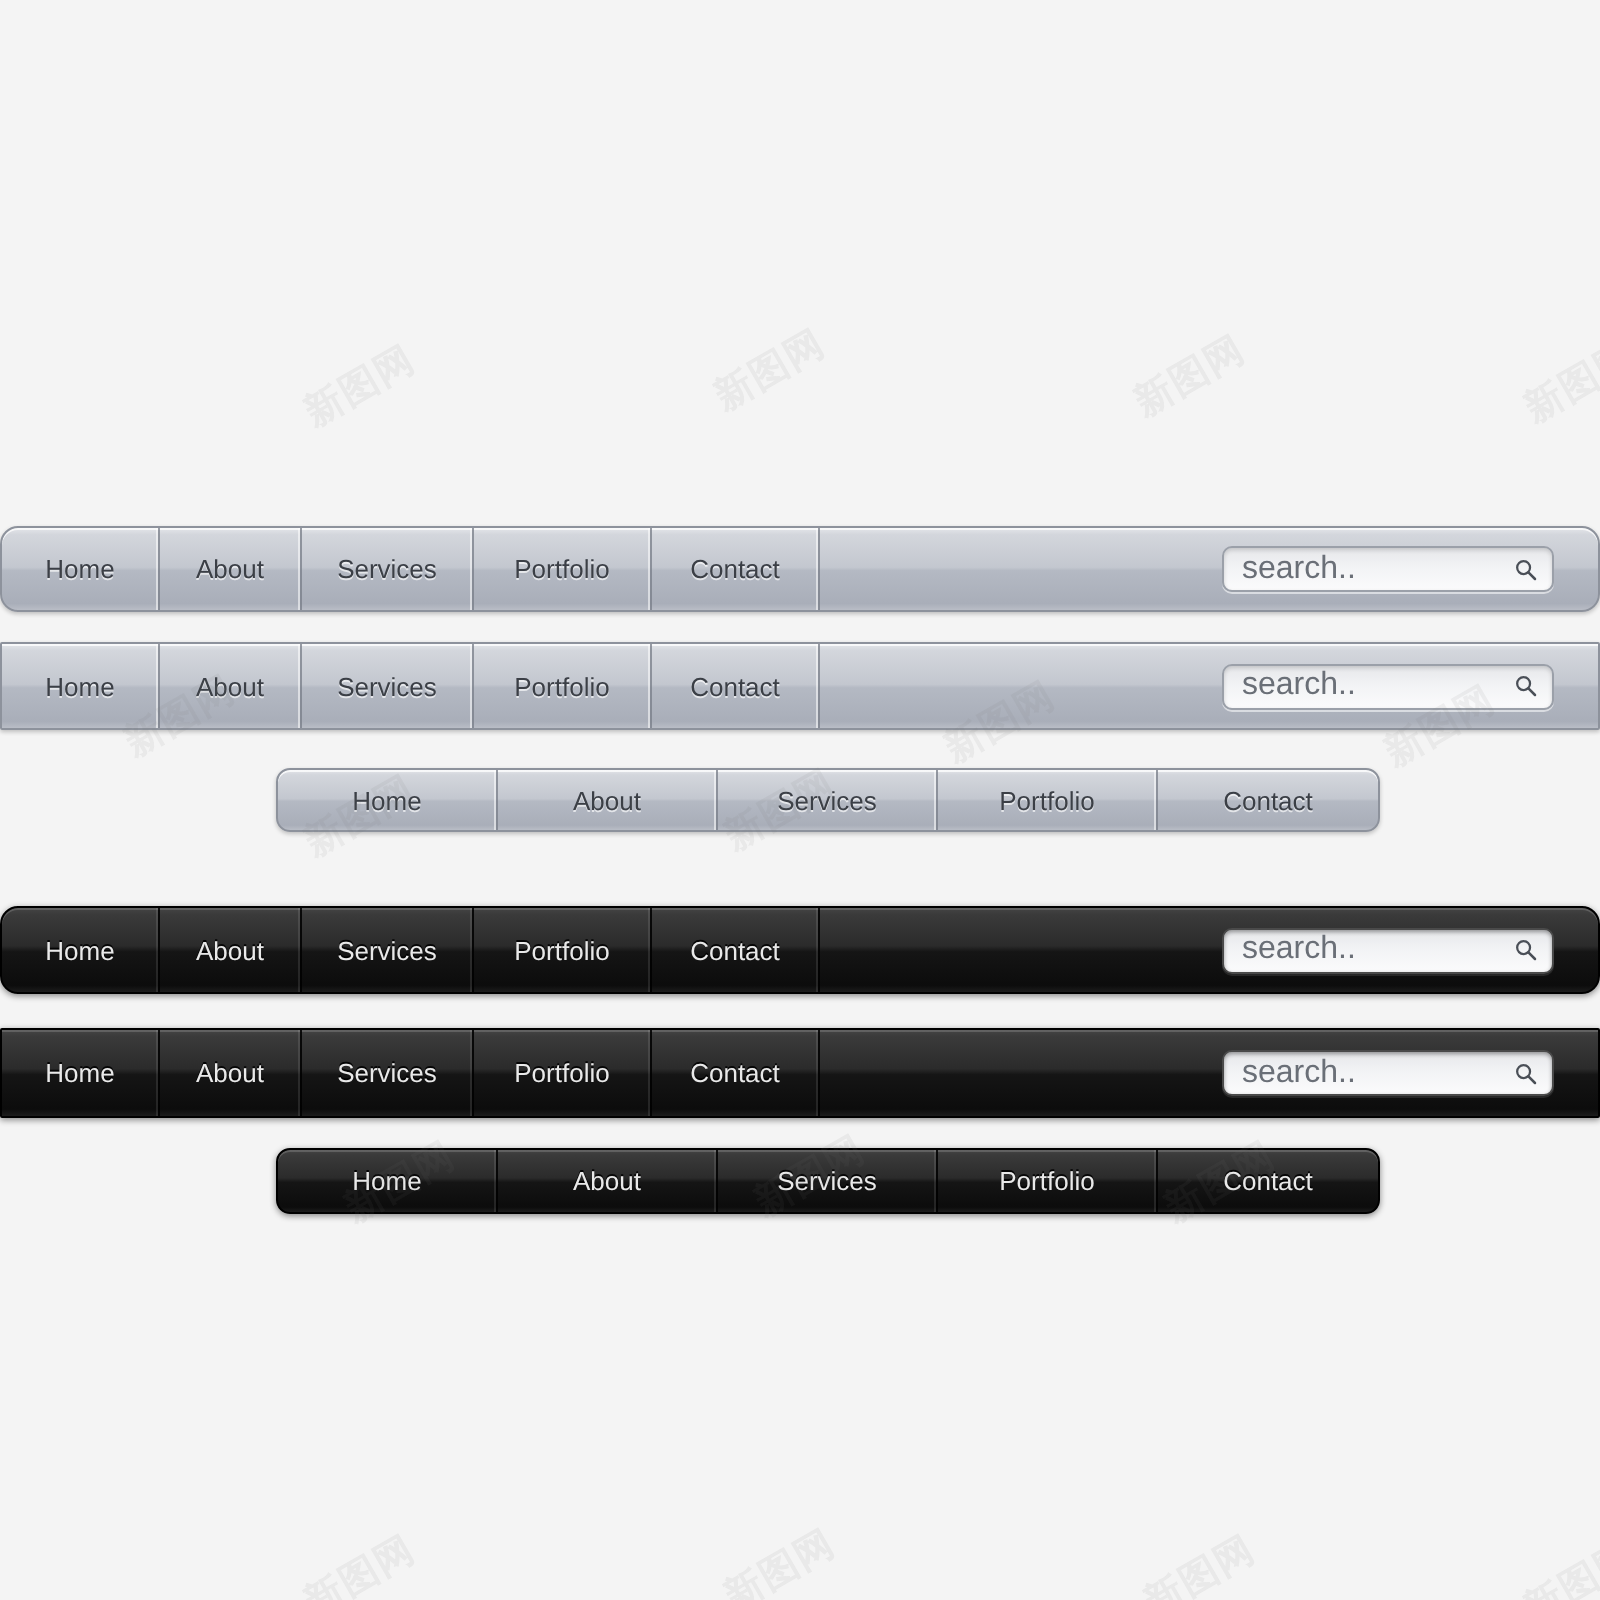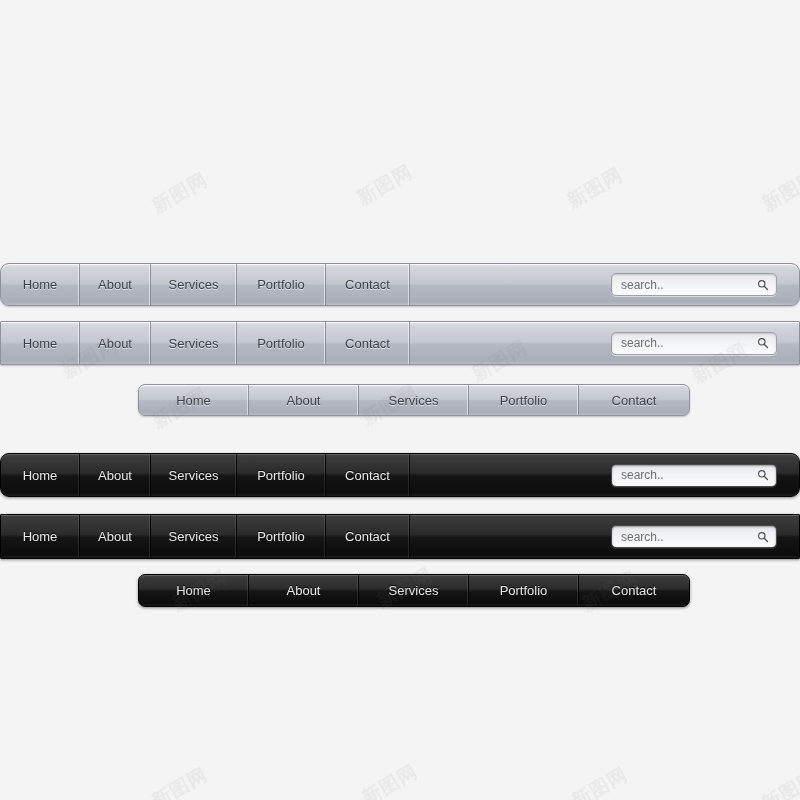--- a/index.html
+++ b/index.html
@@ -144,21 +144,21 @@
     border: 1px solid #4a4a4a;
     box-shadow: inset 0 1px 2px rgba(0,0,0,0.38),
                 0 1px 0 rgba(255,255,255,0.10);
   }
 
   .search-input {
     border: none;
     outline: none;
     background: transparent;
     font-family: "Liberation Sans", sans-serif;
-    font-size: 12px;
+    font-size: 16px;
     color: #555a62;
     padding: 0 26px 0 9px;
     width: 100%;
     height: 100%;
   }
   .search-input::placeholder { color: #6a6f77; opacity: 1; }
 
   .search-icon {
     position: absolute;
     right: 7px;

